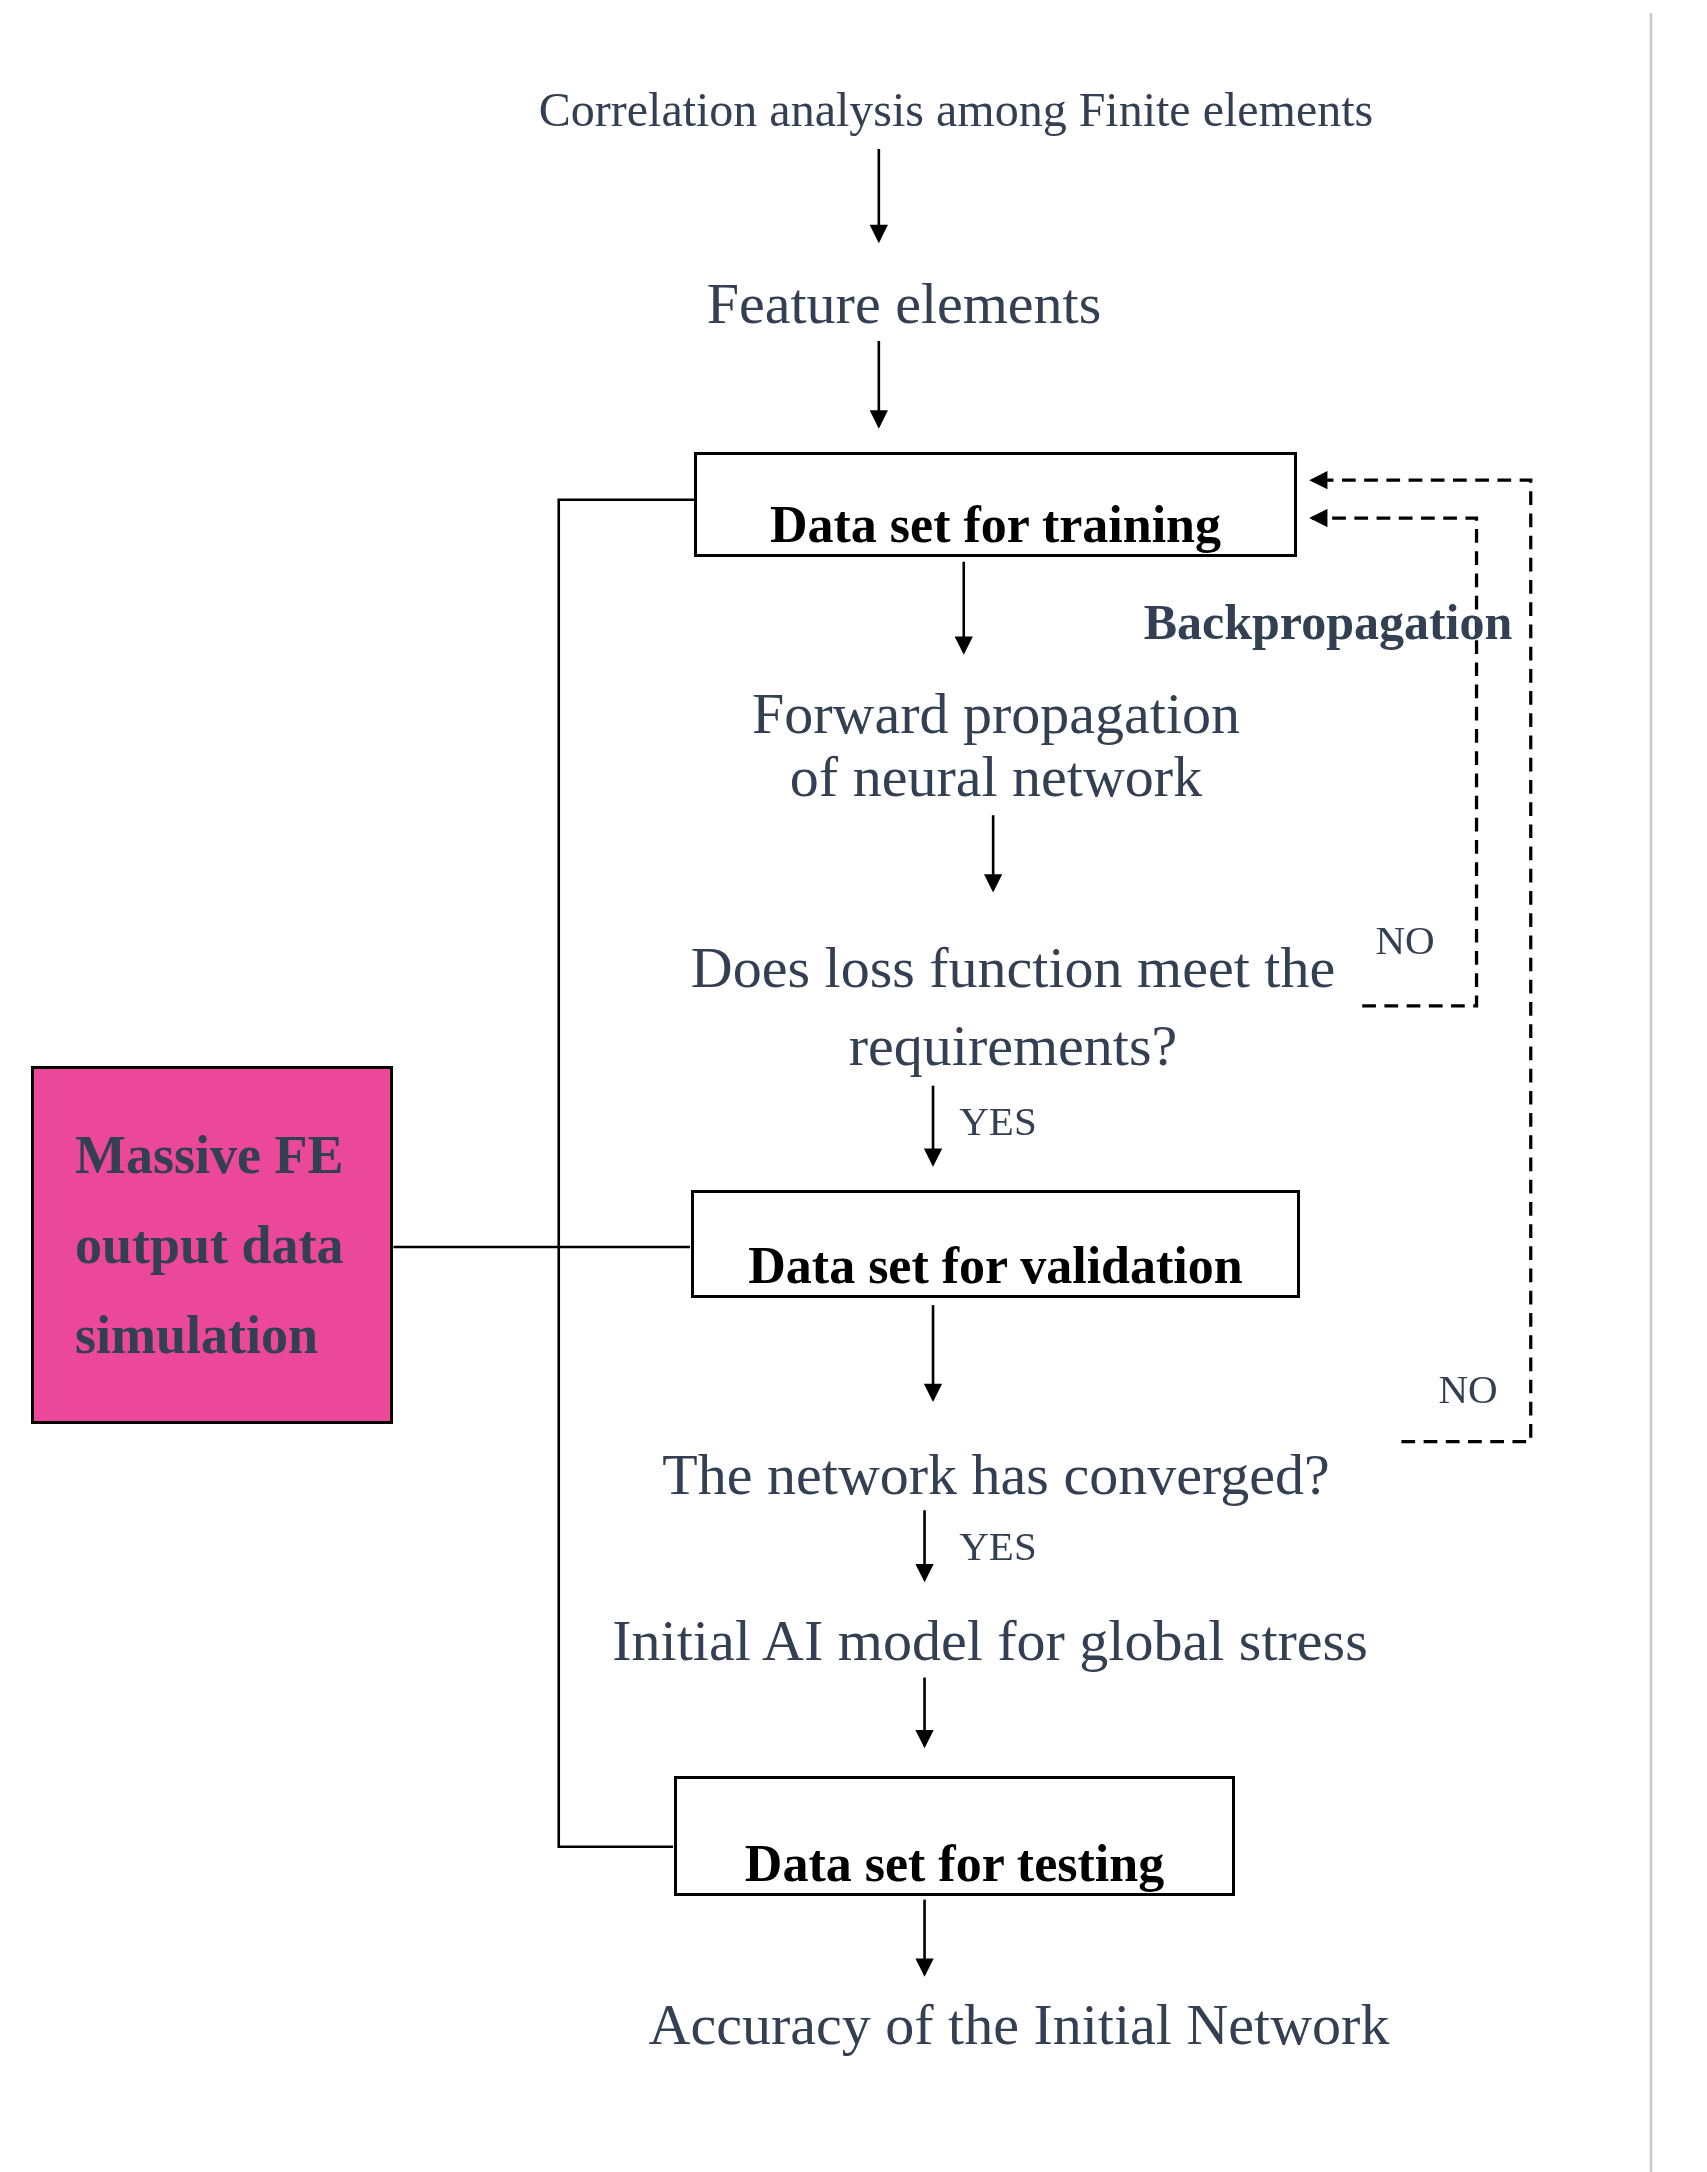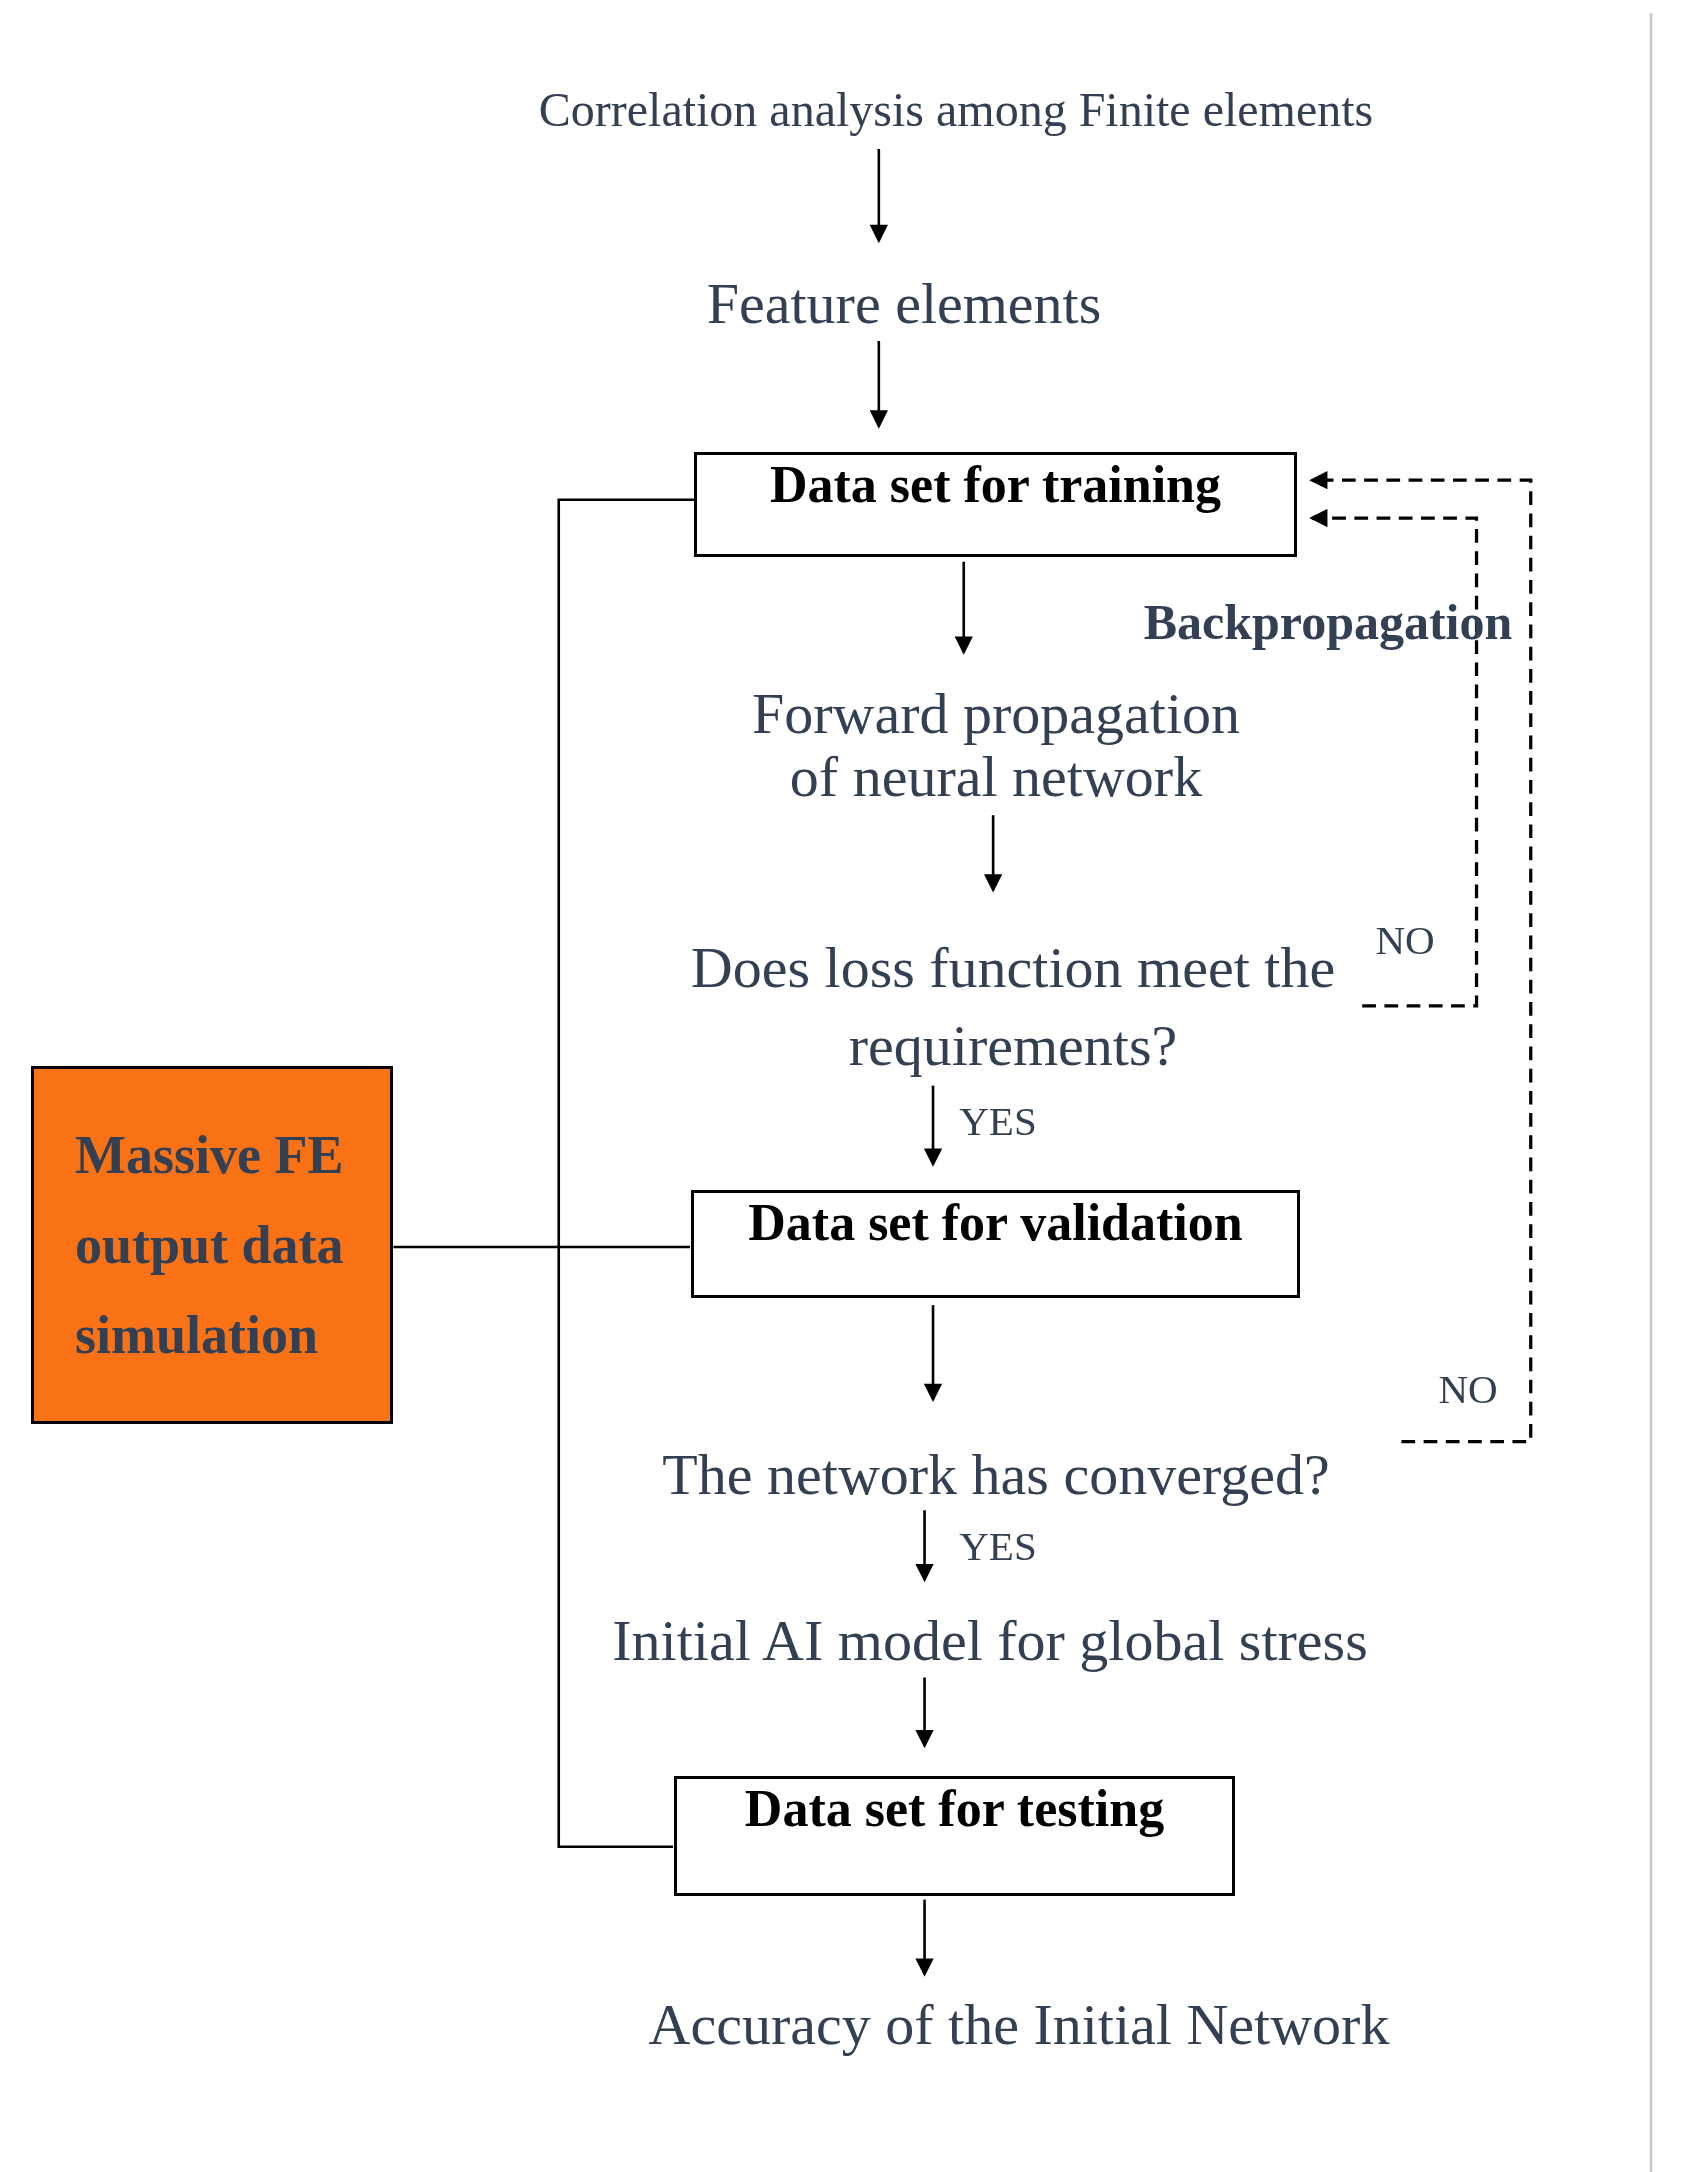--- a/index.html
+++ b/index.html
@@ -25,34 +25,34 @@
   .txt.multi { white-space:normal; }
   .small { font-size:41px; }
   .boldslate { font-weight:bold; }
 
   .node-box {
     position:absolute;
     box-sizing:border-box;
     border:3.9px solid #000000;
     background:#ffffff;
     display:flex;
-    align-items:flex-start;
+    align-items:flex-end;
     justify-content:center;
   }
   .node-box .label {
     font-weight:bold;
     color:#000000;
     font-size:52px;
     white-space:nowrap;
   }
   .side-box {
     position:absolute;
     box-sizing:border-box;
     border:3.9px solid #000000;
-    background:#f97316;
+    background:#ec4899;
     display:flex;
     flex-direction:column;
     justify-content:center;
     padding-left:41px;
   }
   .side-box .sline {
     font-weight:bold;
     color:#333f52;
     font-size:54px;
     line-height:90px;

